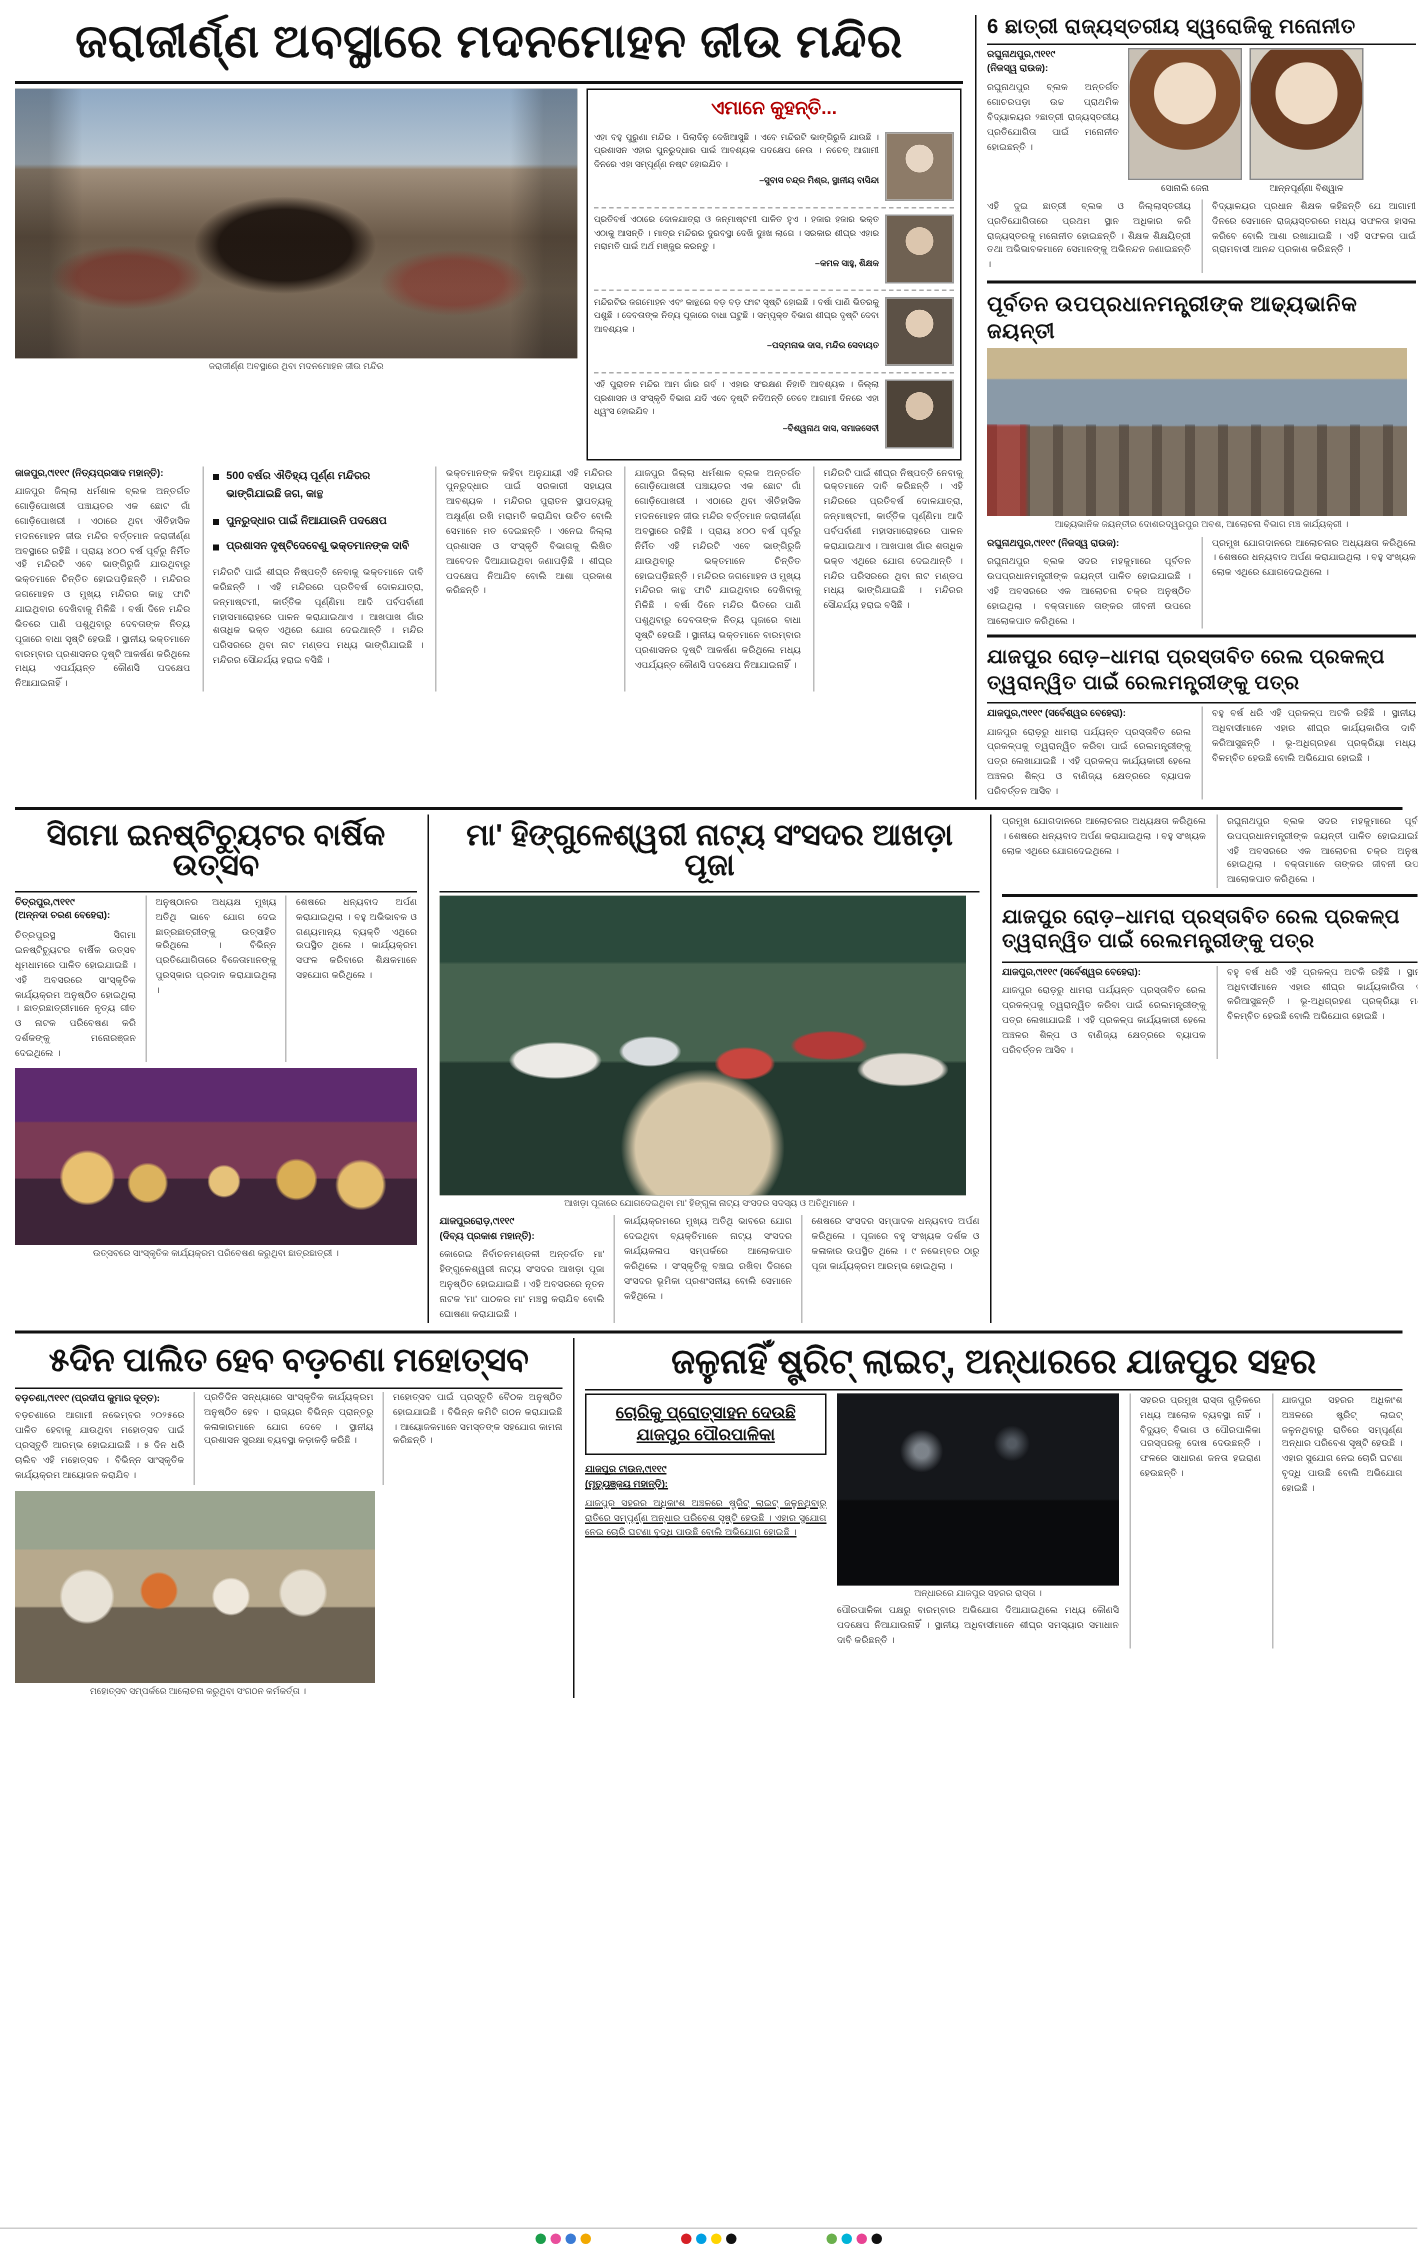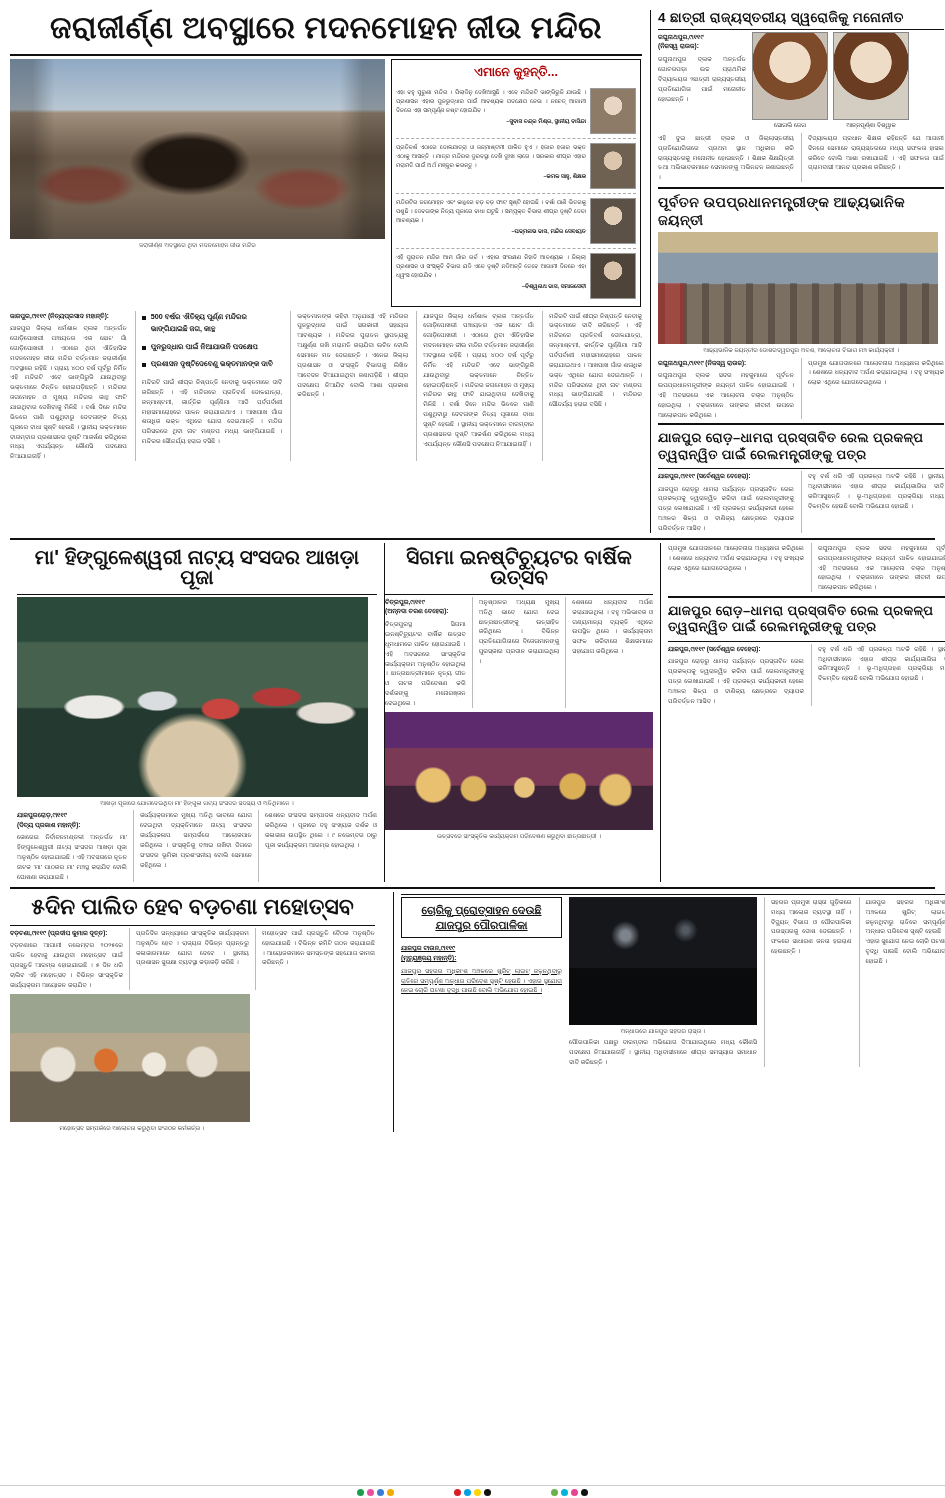--- a/index.html
+++ b/index.html
@@ -138,21 +138,21 @@
           <div class="body-txt" style="padding-left:6px;">ଯାଜପୁର ଜିଲ୍ଲା ଧର୍ମଶାଳ ବ୍ଲକ ଅନ୍ତର୍ଗତ ଗୋଡ଼ିପୋଖରୀ ପଞ୍ଚାୟତର ଏକ ଛୋଟ ଗାଁ ଗୋଡ଼ିପୋଖରୀ । ଏଠାରେ ଥିବା ଐତିହାସିକ ମଦନମୋହନ ଜୀଉ ମନ୍ଦିର ବର୍ତ୍ତମାନ ଜରାଜୀର୍ଣ୍ଣ ଅବସ୍ଥାରେ ରହିଛି । ପ୍ରାୟ ୪୦୦ ବର୍ଷ ପୂର୍ବରୁ ନିର୍ମିତ ଏହି ମନ୍ଦିରଟି ଏବେ ଭାଙ୍ଗିରୁଜି ଯାଉଥିବାରୁ ଭକ୍ତମାନେ ଚିନ୍ତିତ ହୋଇପଡ଼ିଛନ୍ତି । ମନ୍ଦିରର ଜଗମୋହନ ଓ ମୁଖ୍ୟ ମନ୍ଦିରର କାନ୍ଥ ଫାଟି ଯାଇଥିବାର ଦେଖିବାକୁ ମିଳିଛି । ବର୍ଷା ଦିନେ ମନ୍ଦିର ଭିତରେ ପାଣି ପଶୁଥିବାରୁ ଦେବତାଙ୍କ ନିତ୍ୟ ପୂଜାରେ ବାଧା ସୃଷ୍ଟି ହେଉଛି । ସ୍ଥାନୀୟ ଭକ୍ତମାନେ ବାରମ୍ବାର ପ୍ରଶାସନର ଦୃଷ୍ଟି ଆକର୍ଷଣ କରିଥିଲେ ମଧ୍ୟ ଏପର୍ଯ୍ୟନ୍ତ କୌଣସି ପଦକ୍ଷେପ ନିଆଯାଇନାହିଁ ।</div>
         </div>
         <div style="width:100px;" class="col-rule">
           <div class="body-txt" style="padding-left:6px;">ମନ୍ଦିରଟି ପାଇଁ ଶୀଘ୍ର ନିଷ୍ପତ୍ତି ନେବାକୁ ଭକ୍ତମାନେ ଦାବି କରିଛନ୍ତି । ଏହି ମନ୍ଦିରରେ ପ୍ରତିବର୍ଷ ଦୋଳଯାତ୍ରା, ଜନ୍ମାଷ୍ଟମୀ, କାର୍ତ୍ତିକ ପୂର୍ଣ୍ଣିମା ଆଦି ପର୍ବପର୍ବାଣୀ ମହାସମାରୋହରେ ପାଳନ କରାଯାଇଥାଏ । ଆଖପାଖ ଗାଁର ଶତାଧିକ ଭକ୍ତ ଏଥିରେ ଯୋଗ ଦେଇଥାନ୍ତି । ମନ୍ଦିର ପରିସରରେ ଥିବା ନାଟ ମଣ୍ଡପ ମଧ୍ୟ ଭାଙ୍ଗିଯାଇଛି । ମନ୍ଦିରର ସୌନ୍ଦର୍ଯ୍ୟ ହରାଇ ବସିଛି ।</div>
         </div>
       </div>
     </div>
 
     <div style="width:286px;margin-left:8px;border-left:1px solid #111;padding-left:7px;">
 
-      <div class="hl" style="font-size:13.5px;line-height:1.25;text-align:left;">4 ଛାତ୍ରୀ ରାଜ୍ୟସ୍ତରୀୟ ସ୍ୱରୋଜିକୁ ମନୋନୀତ</div>
+      <div class="hl" style="font-size:13.5px;line-height:1.25;text-align:left;">6 ଛାତ୍ରୀ ରାଜ୍ୟସ୍ତରୀୟ ସ୍ୱରୋଜିକୁ ମନୋନୀତ</div>
       <div class="hr-thin"></div>
 
       <div class="flexrow" style="gap:6px;">
         <div style="width:88px;">
           <div class="dateline-small" style="white-space:pre-line;">ରଘୁନାଥପୁର,୯ା୧୧୯
 (ନିଜସ୍ୱ ରାଉଜ):</div>
           <div class="body-txt">ରଘୁନାଥପୁର ବ୍ଲକ ଅନ୍ତର୍ଗତ ଗୋଚରପଡ଼ା ଉଚ୍ଚ ପ୍ରାଥମିକ ବିଦ୍ୟାଳୟର ୨ଛାତ୍ରୀ ରାଜ୍ୟସ୍ତରୀୟ ପ୍ରତିଯୋଗିତା ପାଇଁ ମନୋନୀତ ହୋଇଛନ୍ତି ।</div>
         </div>
         <div class="flexrow" style="gap:5px;">
           <div>
@@ -199,20 +199,44 @@
           <div class="dateline-small">ଯାଜପୁର,୯ା୧୧୯ (ସର୍ବେଶ୍ୱର ବେହେରା):</div>
           <div class="body-txt">ଯାଜପୁର ରୋଡ଼ରୁ ଧାମରା ପର୍ଯ୍ୟନ୍ତ ପ୍ରସ୍ତାବିତ ରେଲ ପ୍ରକଳ୍ପକୁ ତ୍ୱରାନ୍ୱିତ କରିବା ପାଇଁ ରେଲମନ୍ତ୍ରୀଙ୍କୁ ପତ୍ର ଲେଖାଯାଇଛି । ଏହି ପ୍ରକଳ୍ପ କାର୍ଯ୍ୟକାରୀ ହେଲେ ଅଞ୍ଚଳର ଶିଳ୍ପ ଓ ବାଣିଜ୍ୟ କ୍ଷେତ୍ରରେ ବ୍ୟାପକ ପରିବର୍ତ୍ତନ ଆସିବ ।</div>
         </div>
         <div style="width:136px;border-left:1px solid #bbb;padding-left:6px;" class="body-txt">ବହୁ ବର୍ଷ ଧରି ଏହି ପ୍ରକଳ୍ପ ଅଟକି ରହିଛି । ସ୍ଥାନୀୟ ଅଧିବାସୀମାନେ ଏହାର ଶୀଘ୍ର କାର୍ଯ୍ୟକାରିତା ଦାବି କରିଆସୁଛନ୍ତି । ଭୂ-ଅଧିଗ୍ରହଣ ପ୍ରକ୍ରିୟା ମଧ୍ୟ ବିଳମ୍ବିତ ହେଉଛି ବୋଲି ଅଭିଯୋଗ ହୋଇଛି ।</div>
       </div>
     </div>
   </div>
 
   <div class="hr-thick" style="margin-top:5px;"></div>
   <div class="flexrow">
+
+    <div style="width:268px;padding-right:7px;border-right:1px solid #111;">
+      <div class="sec-head sm">ସିଗମା ଇନଷ୍ଟିଚ୍ୟୁଟର ବାର୍ଷିକ ଉତ୍ସବ</div>
+      <div class="hr-thin"></div>
+      <div class="flexrow" style="gap:6px;">
+        <div style="width:84px;">
+          <div class="dateline-small" style="white-space:pre-line;">ଚିତ୍ରପୁର,୯ା୧୧୯
+(ଅନ୍ନଦା ଚରଣ ବେହେରା):</div>
+          <div class="body-txt">ଚିତ୍ରପୁରସ୍ଥ ସିଗମା ଇନଷ୍ଟିଚ୍ୟୁଟର ବାର୍ଷିକ ଉତ୍ସବ ଧୂମଧାମରେ ପାଳିତ ହୋଇଯାଇଛି । ଏହି ଅବସରରେ ସାଂସ୍କୃତିକ କାର୍ଯ୍ୟକ୍ରମ ଅନୁଷ୍ଠିତ ହୋଇଥିଲା । ଛାତ୍ରଛାତ୍ରୀମାନେ ନୃତ୍ୟ ଗୀତ ଓ ନାଟକ ପରିବେଷଣ କରି ଦର୍ଶକଙ୍କୁ ମନୋରଞ୍ଜନ ଦେଇଥିଲେ ।</div>
+        </div>
+        <div style="width:84px;border-left:1px solid #bbb;padding-left:6px;" class="body-txt">ଅନୁଷ୍ଠାନର ଅଧ୍ୟକ୍ଷ ମୁଖ୍ୟ ଅତିଥି ଭାବେ ଯୋଗ ଦେଇ ଛାତ୍ରଛାତ୍ରୀଙ୍କୁ ଉତ୍ସାହିତ କରିଥିଲେ । ବିଭିନ୍ନ ପ୍ରତିଯୋଗିତାରେ ବିଜେତାମାନଙ୍କୁ ପୁରସ୍କାର ପ୍ରଦାନ କରାଯାଇଥିଲା ।</div>
+        <div style="width:84px;border-left:1px solid #bbb;padding-left:6px;" class="body-txt">ଶେଷରେ ଧନ୍ୟବାଦ ଅର୍ପଣ କରାଯାଇଥିଲା । ବହୁ ଅଭିଭାବକ ଓ ଗଣ୍ୟମାନ୍ୟ ବ୍ୟକ୍ତି ଏଥିରେ ଉପସ୍ଥିତ ଥିଲେ । କାର୍ଯ୍ୟକ୍ରମ ସଫଳ କରିବାରେ ଶିକ୍ଷକମାନେ ସହଯୋଗ କରିଥିଲେ ।</div>
+      </div>
+      <div class="photo" style="width:268px;height:118px;margin-top:4px;">
+        <div class="ph-in" style="background:linear-gradient(180deg,#5e2a6e 0 30%,#7a3a55 31% 62%,#3d2438 63% 100%);"></div>
+        <div class="ph-in" style="background:
+           radial-gradient(circle at 18% 62%,#e8c070 0 7%,rgba(0,0,0,0) 8%),
+           radial-gradient(circle at 33% 65%,#dcb35e 0 6%,rgba(0,0,0,0) 7%),
+           radial-gradient(circle at 52% 64%,#e6c27a 0 6%,rgba(0,0,0,0) 7%),
+           radial-gradient(circle at 70% 63%,#d9ae55 0 6%,rgba(0,0,0,0) 7%),
+           radial-gradient(circle at 86% 66%,#e4bd6d 0 6%,rgba(0,0,0,0) 7%);"></div>
+      </div>
+      <div class="cap">ଉତ୍ସବରେ ସାଂସ୍କୃତିକ କାର୍ଯ୍ୟକ୍ରମ ପରିବେଷଣ କରୁଥିବା ଛାତ୍ରଛାତ୍ରୀ ।</div>
+    </div>
 
     <div style="width:365px;padding:0 7px;border-right:1px solid #111;">
       <div class="sec-head sm">ମା' ହିଙ୍ଗୁଳେଶ୍ୱରୀ ନାଟ୍ୟ ସଂସଦର ଆଖଡ଼ା ପୂଜା</div>
       <div class="hr-thin"></div>
       <div class="photo" style="width:351px;height:200px;">
         <div class="ph-in" style="background:linear-gradient(180deg,#2b4a3c 0 22%,#46624f 23% 55%,#243a30 56% 100%);"></div>
         <div class="ph-in" style="background:
            radial-gradient(ellipse at 22% 55%,#eceae6 0 7%,rgba(0,0,0,0) 8%),
            radial-gradient(ellipse at 40% 52%,#d9dde0 0 6%,rgba(0,0,0,0) 7%),
            radial-gradient(ellipse at 58% 56%,#c8463f 0 6%,rgba(0,0,0,0) 7%),
@@ -225,44 +249,20 @@
         <div style="width:110px;">
           <div class="dateline-small" style="white-space:pre-line;">ଯାଜପୁରରୋଡ଼,୯ା୧୧୯
 (ଦିବ୍ୟ ପ୍ରକାଶ ମହାନ୍ତି):</div>
           <div class="body-txt">କୋରେଇ ନିର୍ବାଚନମଣ୍ଡଳୀ ଅନ୍ତର୍ଗତ ମା' ହିଙ୍ଗୁଳେଶ୍ୱରୀ ନାଟ୍ୟ ସଂସଦର ଆଖଡ଼ା ପୂଜା ଅନୁଷ୍ଠିତ ହୋଇଯାଇଛି । ଏହି ଅବସରରେ ନୂତନ ନାଟକ 'ମା' ପାଠକର ମା' ମଞ୍ଚସ୍ଥ କରାଯିବ ବୋଲି ଘୋଷଣା କରାଯାଇଛି ।</div>
         </div>
         <div style="width:112px;border-left:1px solid #bbb;padding-left:6px;" class="body-txt">କାର୍ଯ୍ୟକ୍ରମରେ ମୁଖ୍ୟ ଅତିଥି ଭାବରେ ଯୋଗ ଦେଇଥିବା ବ୍ୟକ୍ତିମାନେ ନାଟ୍ୟ ସଂସଦର କାର୍ଯ୍ୟକଳାପ ସମ୍ପର୍କରେ ଆଲୋକପାତ କରିଥିଲେ । ସଂସ୍କୃତିକୁ ବଞ୍ଚାଇ ରଖିବା ଦିଗରେ ସଂସଦର ଭୂମିକା ପ୍ରଶଂସନୀୟ ବୋଲି ସେମାନେ କହିଥିଲେ ।</div>
         <div style="width:112px;border-left:1px solid #bbb;padding-left:6px;" class="body-txt">ଶେଷରେ ସଂସଦର ସମ୍ପାଦକ ଧନ୍ୟବାଦ ଅର୍ପଣ କରିଥିଲେ । ପୂଜାରେ ବହୁ ସଂଖ୍ୟକ ଦର୍ଶକ ଓ କଳାକାର ଉପସ୍ଥିତ ଥିଲେ । ୯ ନଭେମ୍ବର ଠାରୁ ପୂଜା କାର୍ଯ୍ୟକ୍ରମ ଆରମ୍ଭ ହୋଇଥିଲା ।</div>
       </div>
     </div>
 
-    <div style="width:268px;padding-right:7px;border-right:1px solid #111;">
-      <div class="sec-head sm">ସିଗମା ଇନଷ୍ଟିଚ୍ୟୁଟର ବାର୍ଷିକ ଉତ୍ସବ</div>
-      <div class="hr-thin"></div>
-      <div class="flexrow" style="gap:6px;">
-        <div style="width:84px;">
-          <div class="dateline-small" style="white-space:pre-line;">ଚିତ୍ରପୁର,୯ା୧୧୯
-(ଅନ୍ନଦା ଚରଣ ବେହେରା):</div>
-          <div class="body-txt">ଚିତ୍ରପୁରସ୍ଥ ସିଗମା ଇନଷ୍ଟିଚ୍ୟୁଟର ବାର୍ଷିକ ଉତ୍ସବ ଧୂମଧାମରେ ପାଳିତ ହୋଇଯାଇଛି । ଏହି ଅବସରରେ ସାଂସ୍କୃତିକ କାର୍ଯ୍ୟକ୍ରମ ଅନୁଷ୍ଠିତ ହୋଇଥିଲା । ଛାତ୍ରଛାତ୍ରୀମାନେ ନୃତ୍ୟ ଗୀତ ଓ ନାଟକ ପରିବେଷଣ କରି ଦର୍ଶକଙ୍କୁ ମନୋରଞ୍ଜନ ଦେଇଥିଲେ ।</div>
-        </div>
-        <div style="width:84px;border-left:1px solid #bbb;padding-left:6px;" class="body-txt">ଅନୁଷ୍ଠାନର ଅଧ୍ୟକ୍ଷ ମୁଖ୍ୟ ଅତିଥି ଭାବେ ଯୋଗ ଦେଇ ଛାତ୍ରଛାତ୍ରୀଙ୍କୁ ଉତ୍ସାହିତ କରିଥିଲେ । ବିଭିନ୍ନ ପ୍ରତିଯୋଗିତାରେ ବିଜେତାମାନଙ୍କୁ ପୁରସ୍କାର ପ୍ରଦାନ କରାଯାଇଥିଲା ।</div>
-        <div style="width:84px;border-left:1px solid #bbb;padding-left:6px;" class="body-txt">ଶେଷରେ ଧନ୍ୟବାଦ ଅର୍ପଣ କରାଯାଇଥିଲା । ବହୁ ଅଭିଭାବକ ଓ ଗଣ୍ୟମାନ୍ୟ ବ୍ୟକ୍ତି ଏଥିରେ ଉପସ୍ଥିତ ଥିଲେ । କାର୍ଯ୍ୟକ୍ରମ ସଫଳ କରିବାରେ ଶିକ୍ଷକମାନେ ସହଯୋଗ କରିଥିଲେ ।</div>
-      </div>
-      <div class="photo" style="width:268px;height:118px;margin-top:4px;">
-        <div class="ph-in" style="background:linear-gradient(180deg,#5e2a6e 0 30%,#7a3a55 31% 62%,#3d2438 63% 100%);"></div>
-        <div class="ph-in" style="background:
-           radial-gradient(circle at 18% 62%,#e8c070 0 7%,rgba(0,0,0,0) 8%),
-           radial-gradient(circle at 33% 65%,#dcb35e 0 6%,rgba(0,0,0,0) 7%),
-           radial-gradient(circle at 52% 64%,#e6c27a 0 6%,rgba(0,0,0,0) 7%),
-           radial-gradient(circle at 70% 63%,#d9ae55 0 6%,rgba(0,0,0,0) 7%),
-           radial-gradient(circle at 86% 66%,#e4bd6d 0 6%,rgba(0,0,0,0) 7%);"></div>
-      </div>
-      <div class="cap">ଉତ୍ସବରେ ସାଂସ୍କୃତିକ କାର୍ଯ୍ୟକ୍ରମ ପରିବେଷଣ କରୁଥିବା ଛାତ୍ରଛାତ୍ରୀ ।</div>
-    </div>
-
     <div style="width:286px;padding-left:7px;">
       <div class="flexrow" style="gap:7px;">
         <div style="width:136px;" class="body-txt">ପ୍ରମୁଖ ଯୋଗଦାନରେ ଆଲୋଚନାର ଅଧ୍ୟକ୍ଷତା କରିଥିଲେ । ଶେଷରେ ଧନ୍ୟବାଦ ଅର୍ପଣ କରାଯାଇଥିଲା । ବହୁ ସଂଖ୍ୟକ ଲୋକ ଏଥିରେ ଯୋଗଦେଇଥିଲେ ।</div>
         <div style="width:136px;border-left:1px solid #bbb;padding-left:6px;" class="body-txt">ରଘୁନାଥପୁର ବ୍ଲକ ସଦର ମହକୁମାରେ ପୂର୍ବତନ ଉପପ୍ରଧାନମନ୍ତ୍ରୀଙ୍କ ଜୟନ୍ତୀ ପାଳିତ ହୋଇଯାଇଛି । ଏହି ଅବସରରେ ଏକ ଆଲୋଚନା ଚକ୍ର ଅନୁଷ୍ଠିତ ହୋଇଥିଲା । ବକ୍ତାମାନେ ତାଙ୍କର ଜୀବନୀ ଉପରେ ଆଲୋକପାତ କରିଥିଲେ ।</div>
       </div>
       <div class="hr-thick" style="margin-top:4px;"></div>
       <div class="hl" style="font-size:13px;line-height:1.25;text-align:left;padding:2px 0 3px;">ଯାଜପୁର ରୋଡ଼–ଧାମରା ପ୍ରସ୍ତାବିତ ରେଲ ପ୍ରକଳ୍ପ ତ୍ୱରାନ୍ୱିତ ପାଇଁ ରେଲମନ୍ତ୍ରୀଙ୍କୁ ପତ୍ର</div>
       <div class="hr-thin"></div>
       <div class="flexrow" style="gap:7px;">
         <div style="width:136px;">
@@ -270,21 +270,21 @@
           <div class="body-txt">ଯାଜପୁର ରୋଡ଼ରୁ ଧାମରା ପର୍ଯ୍ୟନ୍ତ ପ୍ରସ୍ତାବିତ ରେଲ ପ୍ରକଳ୍ପକୁ ତ୍ୱରାନ୍ୱିତ କରିବା ପାଇଁ ରେଲମନ୍ତ୍ରୀଙ୍କୁ ପତ୍ର ଲେଖାଯାଇଛି । ଏହି ପ୍ରକଳ୍ପ କାର୍ଯ୍ୟକାରୀ ହେଲେ ଅଞ୍ଚଳର ଶିଳ୍ପ ଓ ବାଣିଜ୍ୟ କ୍ଷେତ୍ରରେ ବ୍ୟାପକ ପରିବର୍ତ୍ତନ ଆସିବ ।</div>
         </div>
         <div style="width:136px;border-left:1px solid #bbb;padding-left:6px;" class="body-txt">ବହୁ ବର୍ଷ ଧରି ଏହି ପ୍ରକଳ୍ପ ଅଟକି ରହିଛି । ସ୍ଥାନୀୟ ଅଧିବାସୀମାନେ ଏହାର ଶୀଘ୍ର କାର୍ଯ୍ୟକାରିତା ଦାବି କରିଆସୁଛନ୍ତି । ଭୂ-ଅଧିଗ୍ରହଣ ପ୍ରକ୍ରିୟା ମଧ୍ୟ ବିଳମ୍ବିତ ହେଉଛି ବୋଲି ଅଭିଯୋଗ ହୋଇଛି ।</div>
       </div>
     </div>
   </div>
 
   <div class="hr-thick" style="margin-top:5px;"></div>
   <div class="flexrow">
 
-    <div style="width:372px;padding-right:18px;border-right:1px solid #111;">
+    <div style="width:372px;padding-right:7px;border-right:1px solid #111;font-family:Liberation Serif, serif;">
       <div class="sec-head" style="font-size:22px;">୫ଦିନ ପାଲିତ ହେବ ବଡ଼ଚଣା ମହୋତ୍ସବ</div>
       <div class="hr-thin"></div>
       <div class="flexrow" style="gap:6px;">
         <div style="width:113px;">
           <div class="dateline-small">ବଡ଼ଚଣା,୯ା୧୧୯ (ପ୍ରଦୀପ କୁମାର ଦୂତ୍ତ):</div>
           <div class="body-txt">ବଡ଼ଚଣାରେ ଆଗାମୀ ନଭେମ୍ବର ୨୦୨୫ରେ ପାଳିତ ହେବାକୁ ଯାଉଥିବା ମହୋତ୍ସବ ପାଇଁ ପ୍ରସ୍ତୁତି ଆରମ୍ଭ ହୋଇଯାଇଛି । ୫ ଦିନ ଧରି ଚାଲିବ ଏହି ମହୋତ୍ସବ । ବିଭିନ୍ନ ସାଂସ୍କୃତିକ କାର୍ଯ୍ୟକ୍ରମ ଆୟୋଜନ କରାଯିବ ।</div>
         </div>
         <div style="width:113px;border-left:1px solid #bbb;padding-left:6px;" class="body-txt">ପ୍ରତିଦିନ ସନ୍ଧ୍ୟାରେ ସାଂସ୍କୃତିକ କାର୍ଯ୍ୟକ୍ରମ ଅନୁଷ୍ଠିତ ହେବ । ରାଜ୍ୟର ବିଭିନ୍ନ ପ୍ରାନ୍ତରୁ କଳାକାରମାନେ ଯୋଗ ଦେବେ । ସ୍ଥାନୀୟ ପ୍ରଶାସନ ସୁରକ୍ଷା ବ୍ୟବସ୍ଥା କଡ଼ାକଡ଼ି କରିଛି ।</div>
         <div style="width:113px;border-left:1px solid #bbb;padding-left:6px;" class="body-txt">ମହୋତ୍ସବ ପାଇଁ ପ୍ରସ୍ତୁତି ବୈଠକ ଅନୁଷ୍ଠିତ ହୋଇଯାଇଛି । ବିଭିନ୍ନ କମିଟି ଗଠନ କରାଯାଇଛି । ଆୟୋଜକମାନେ ସମସ୍ତଙ୍କ ସହଯୋଗ କାମନା କରିଛନ୍ତି ।</div>
       </div>
@@ -293,20 +293,21 @@
         <div class="ph-in" style="background:
            radial-gradient(circle at 20% 55%,#e8e2d6 0 8%,rgba(0,0,0,0) 9%),
            radial-gradient(circle at 40% 52%,#d9702f 0 7%,rgba(0,0,0,0) 8%),
            radial-gradient(circle at 60% 55%,#efe8dc 0 7%,rgba(0,0,0,0) 8%),
            radial-gradient(circle at 80% 53%,#e6dfd1 0 7%,rgba(0,0,0,0) 8%);"></div>
       </div>
       <div class="cap" style="width:240px;">ମହୋତ୍ସବ ସମ୍ପର୍କରେ ଆଲୋଚନା କରୁଥିବା ସଂଗଠନ କର୍ମକର୍ତ୍ତା ।</div>
     </div>
 
     <div style="width:545px;padding-left:7px;">
+      <div class="sec-head" style="font-size:23px;">ଜଳୁନାହିଁ ଷ୍ଟ୍ରିଟ୍ ଲାଇଟ୍, ଅନ୍ଧାରରେ ଯାଜପୁର ସହର</div>
       <div class="hr-thin"></div>
       <div class="flexrow" style="gap:7px;">
         <div style="width:168px;text-decoration:underline;">
           <div style="border:1px solid #111;padding:5px 4px;font-size:11px;font-weight:bold;text-align:center;line-height:1.35;">ଚୋରିକୁ ପ୍ରୋତ୍ସାହନ ଦେଉଛି ଯାଜପୁର ପୌରପାଳିକା</div>
           <div class="dateline-small" style="white-space:pre-line;margin-top:5px;">ଯାଜପୁର ଟାଉନ,୯ା୧୧୯
 (ମୃତ୍ୟୁଞ୍ଜୟ ମହାନ୍ତି):</div>
           <div class="body-txt">ଯାଜପୁର ସହରର ଅଧିକାଂଶ ଅଞ୍ଚଳରେ ଷ୍ଟ୍ରିଟ୍ ଲାଇଟ୍ ଜଳୁନଥିବାରୁ ରାତିରେ ସମ୍ପୂର୍ଣ୍ଣ ଅନ୍ଧାର ପରିବେଶ ସୃଷ୍ଟି ହେଉଛି । ଏହାର ସୁଯୋଗ ନେଇ ଚୋରି ଘଟଣା ବୃଦ୍ଧି ପାଉଛି ବୋଲି ଅଭିଯୋଗ ହୋଇଛି ।</div>
         </div>
         <div style="width:188px;">
           <div class="photo" style="width:188px;height:128px;background:#0e0f12;">

